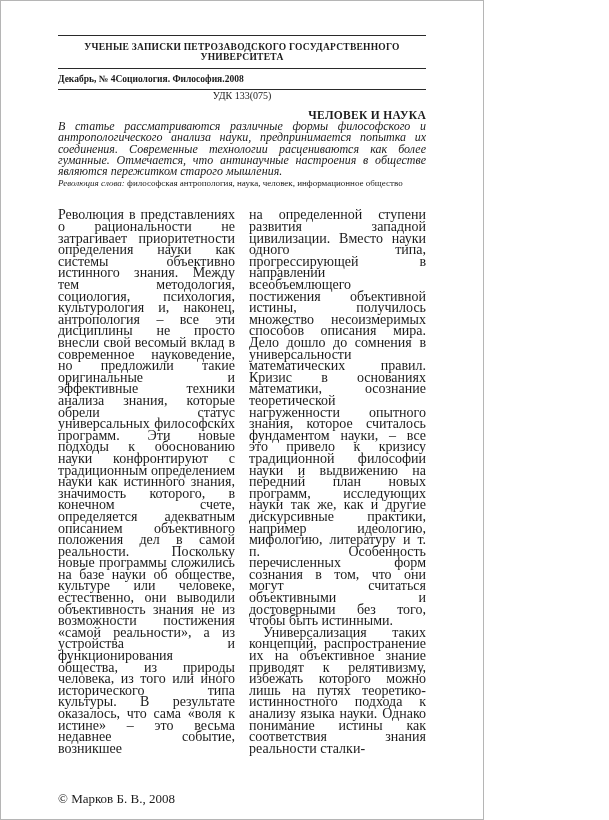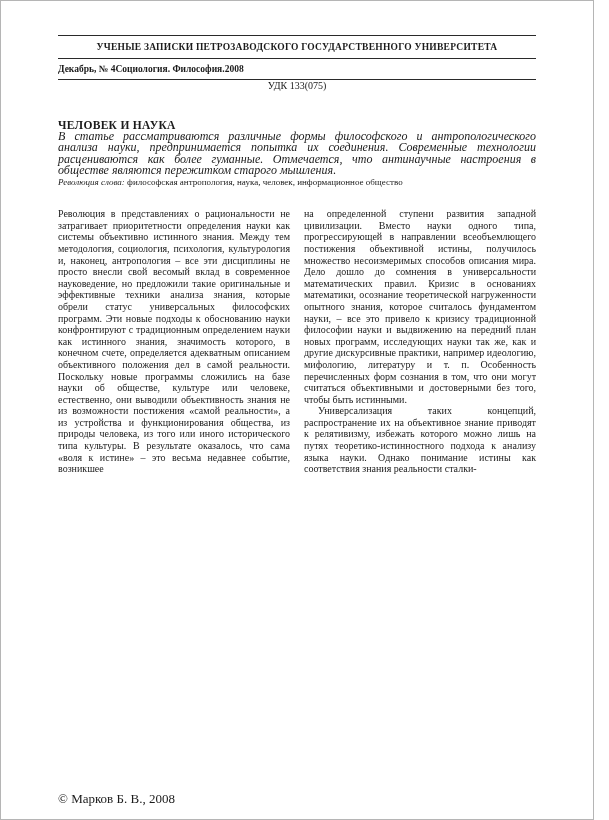--- a/index.html
+++ b/index.html
@@ -3,21 +3,21 @@
 <meta charset="utf-8">
 <style>
   * { margin: 0; padding: 0; box-sizing: border-box; }
   html, body { background: #ffffff; }
   body {
     font-family: "Liberation Serif", serif;
     color: #1b1b1b;
     -webkit-font-smoothing: antialiased;
   }
   .page {
-    width: 594px;
+    width: 484px;
     height: 820px;
     background: #ffffff;
     border: 1px solid #b5b5b5;
     padding: 34px 57px 12px 57px;
     position: relative;
     overflow: hidden;
   }
   .rule { border-top: 1px solid #2a2a2a; height: 0; }
   .journal-title {
     text-align: center;
@@ -47,43 +47,43 @@
   .author-name {
     font-weight: bold;
     font-size: 10px;
     text-align: right;
     margin-bottom: 2px;
     letter-spacing: 0.2px;
   }
   .author-affiliation { text-align: justify; }
   .author-email { font-style: italic; margin-top: 1px; }
   .article-title {
-    text-align: left;
+    text-align: right;
     font-size: 11.5px;
     font-weight: bold;
     letter-spacing: 0.3px;
-    margin-top: 28px;
+    margin-top: 8px;
   }
   .abstract {
     font-size: 12px;
     line-height: 11.3px;
     text-align: justify;
     font-style: italic;
   }
   .keywords {
     font-size: 9px;
     line-height: 11px;
     margin-top: 1px;
   }
   .kw-label { font-style: italic; }
   .columns {
     display: flex;
     gap: 14px;
     margin-top: 20px;
-    font-size: 10px;
+    font-size: 14px;
     line-height: 11.6px;
   }
   .col { width: 50%; text-align: justify; }
   .col p { text-align: justify; }
   .col p.indent { text-indent: 14px; }
   .footer {
     position: absolute;
     left: 57px;
     bottom: 12px;
     font-size: 13px;

